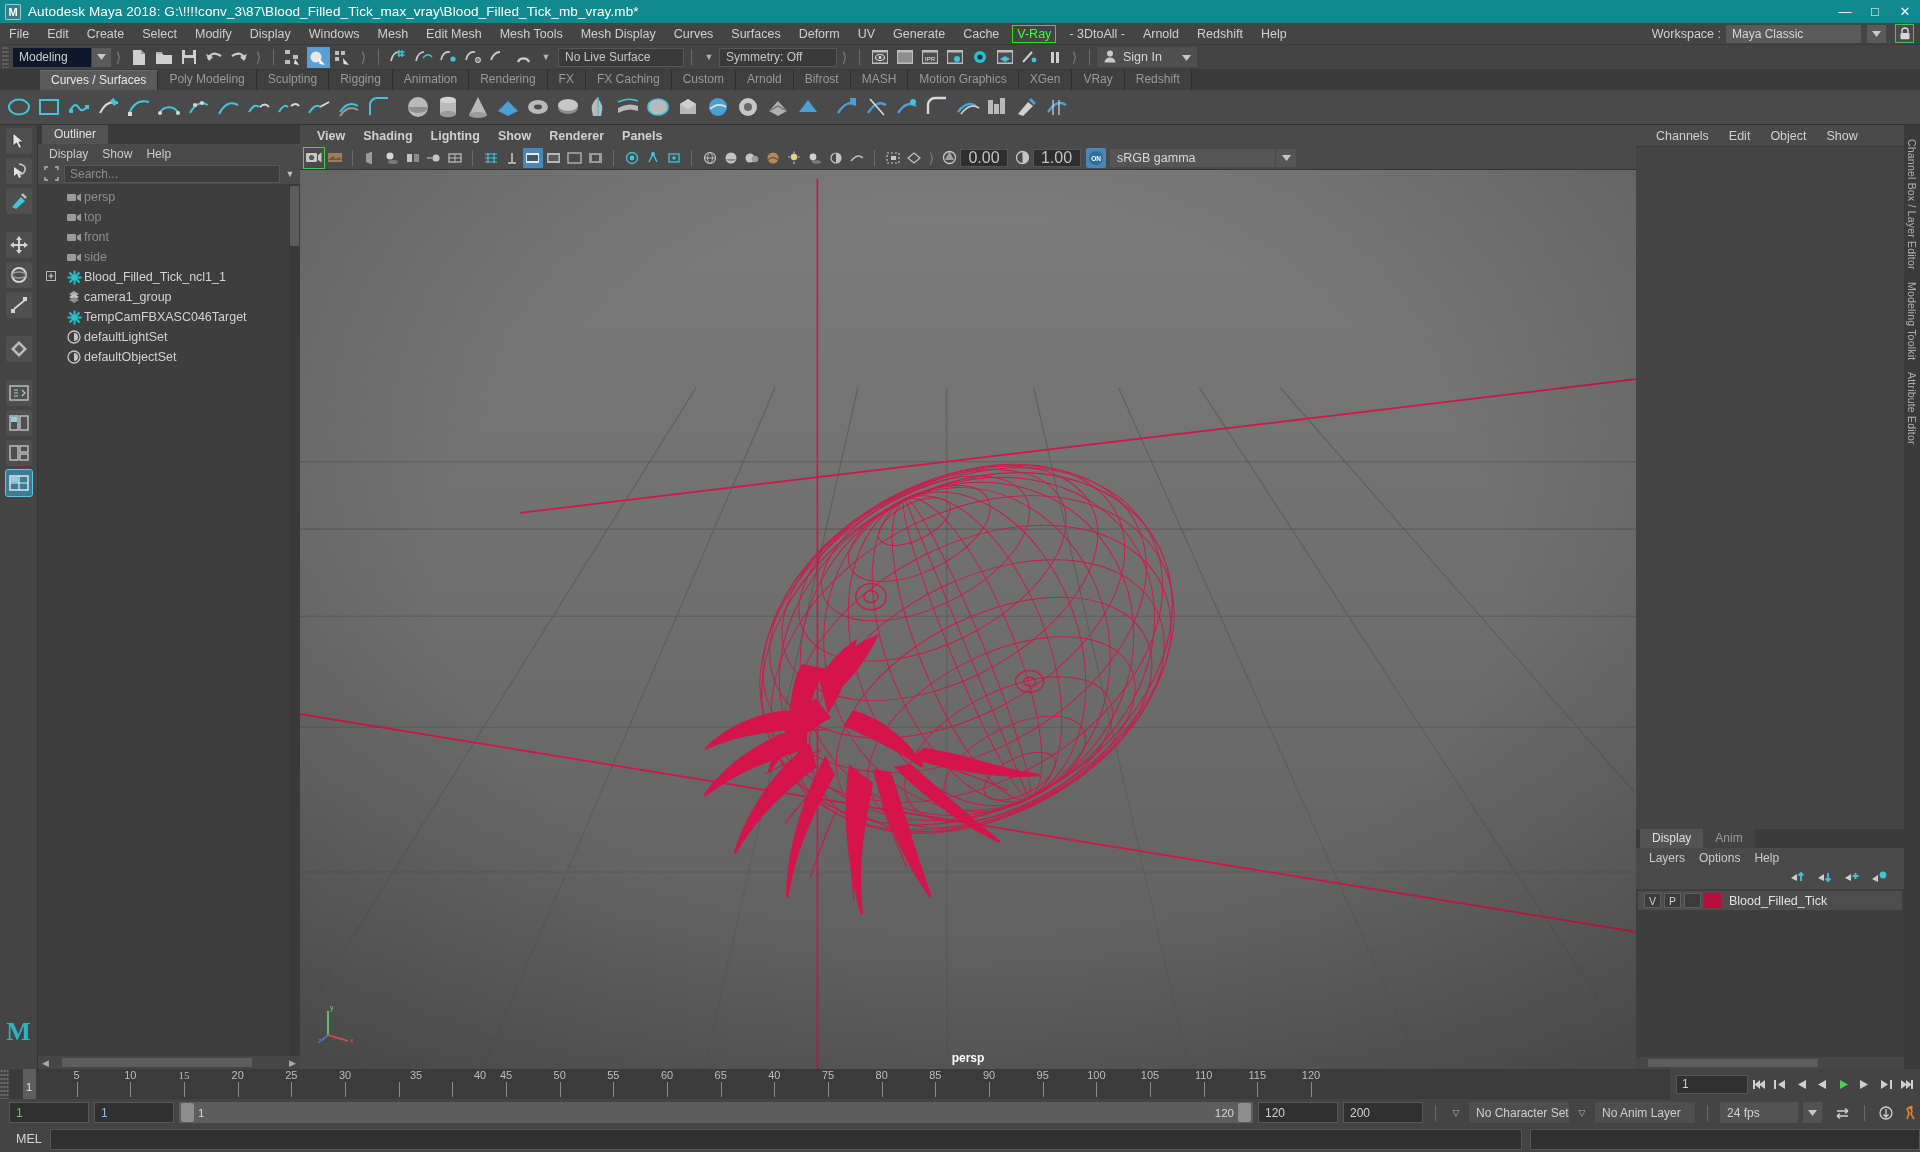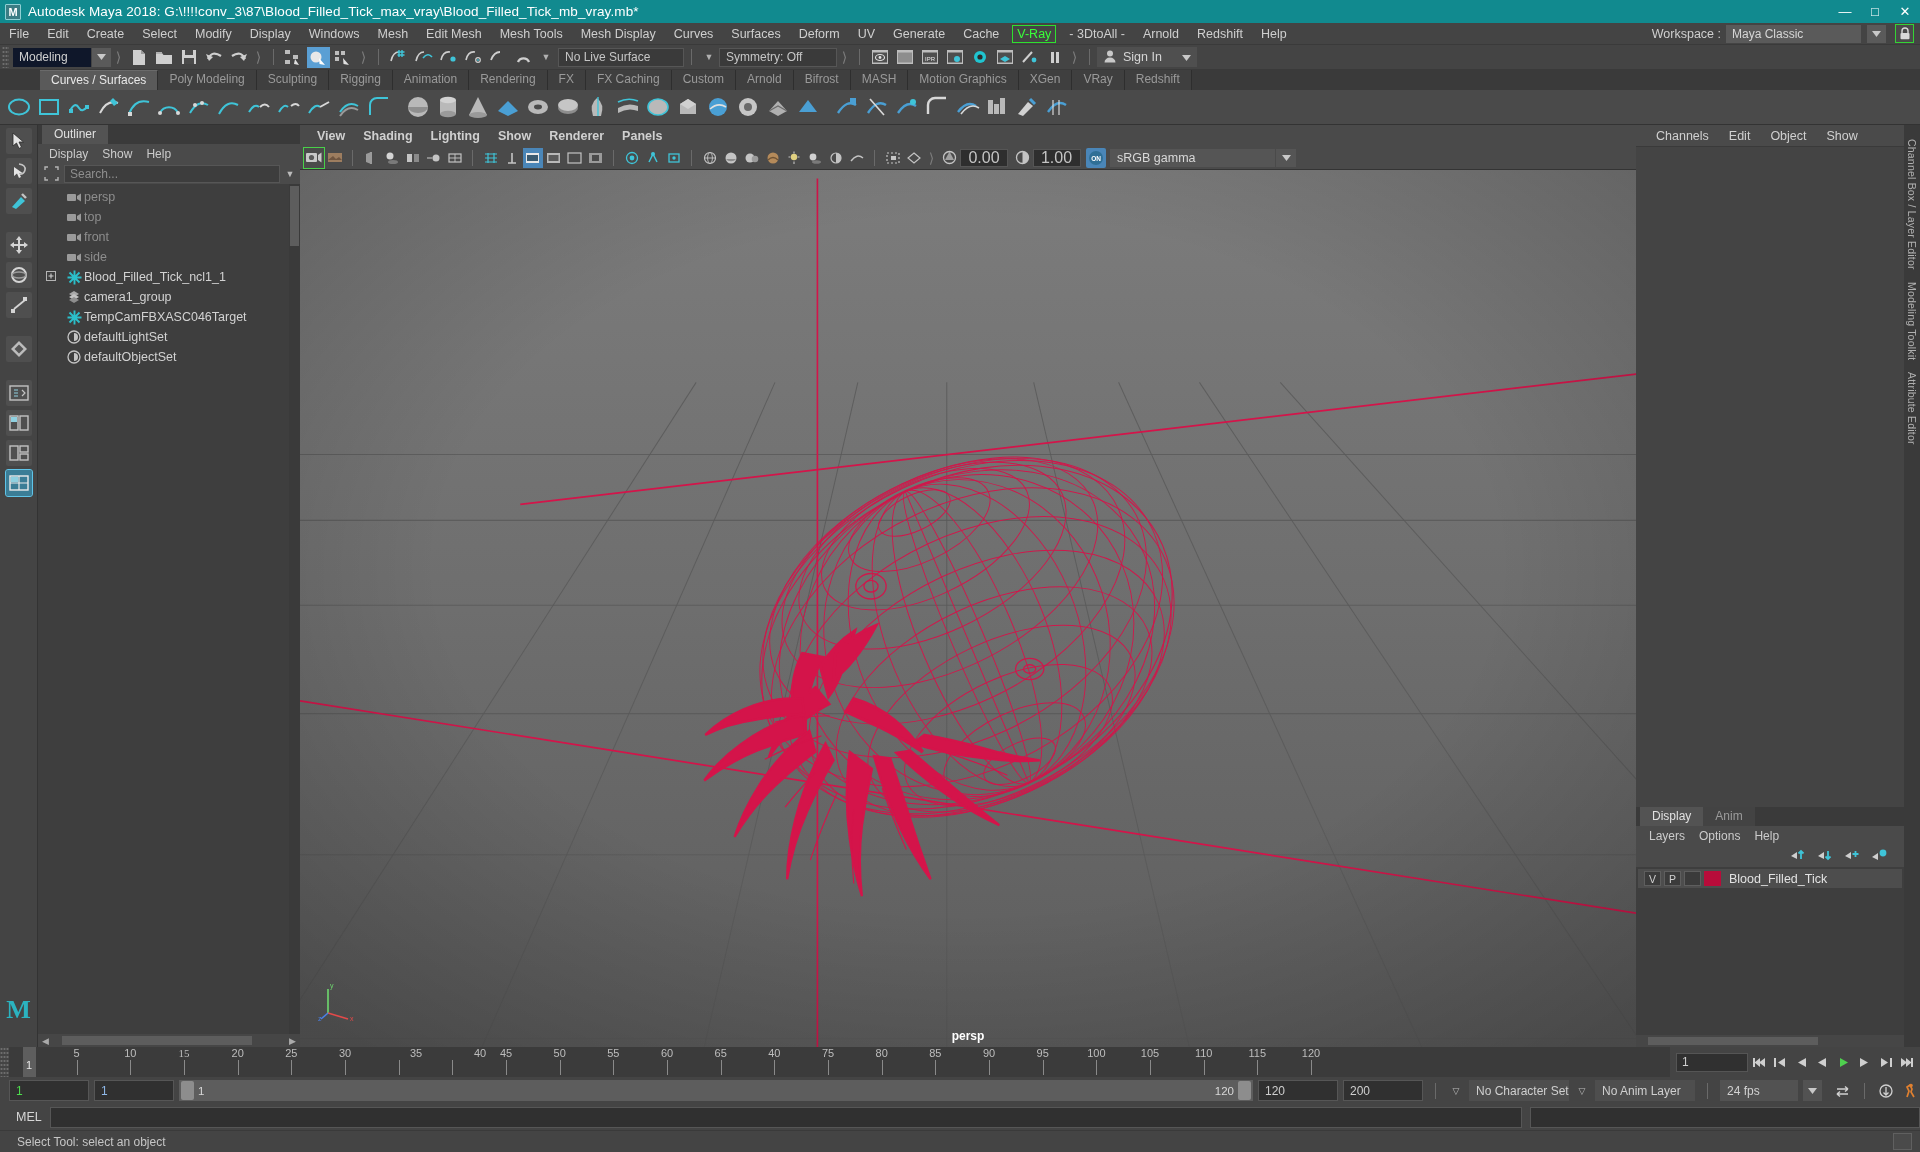--- a/index.html
+++ b/index.html
@@ -1474,20 +1474,14 @@
         </svg>
     </div>
   </div>
 
   <div class="melrow">
     <div class="mel-lbl">MEL</div>
     <div class="mel-inp"></div>
     <div class="mel-second"></div>
   </div>
 
-  <div class="statusrow">
-    <div class="status-txt">Select Tool: select an object</div>
-    <div class="status-right">
-      <div class="sb-box"></div>
-    </div>
-  </div>
 
 </div>
 
 </body></html>

